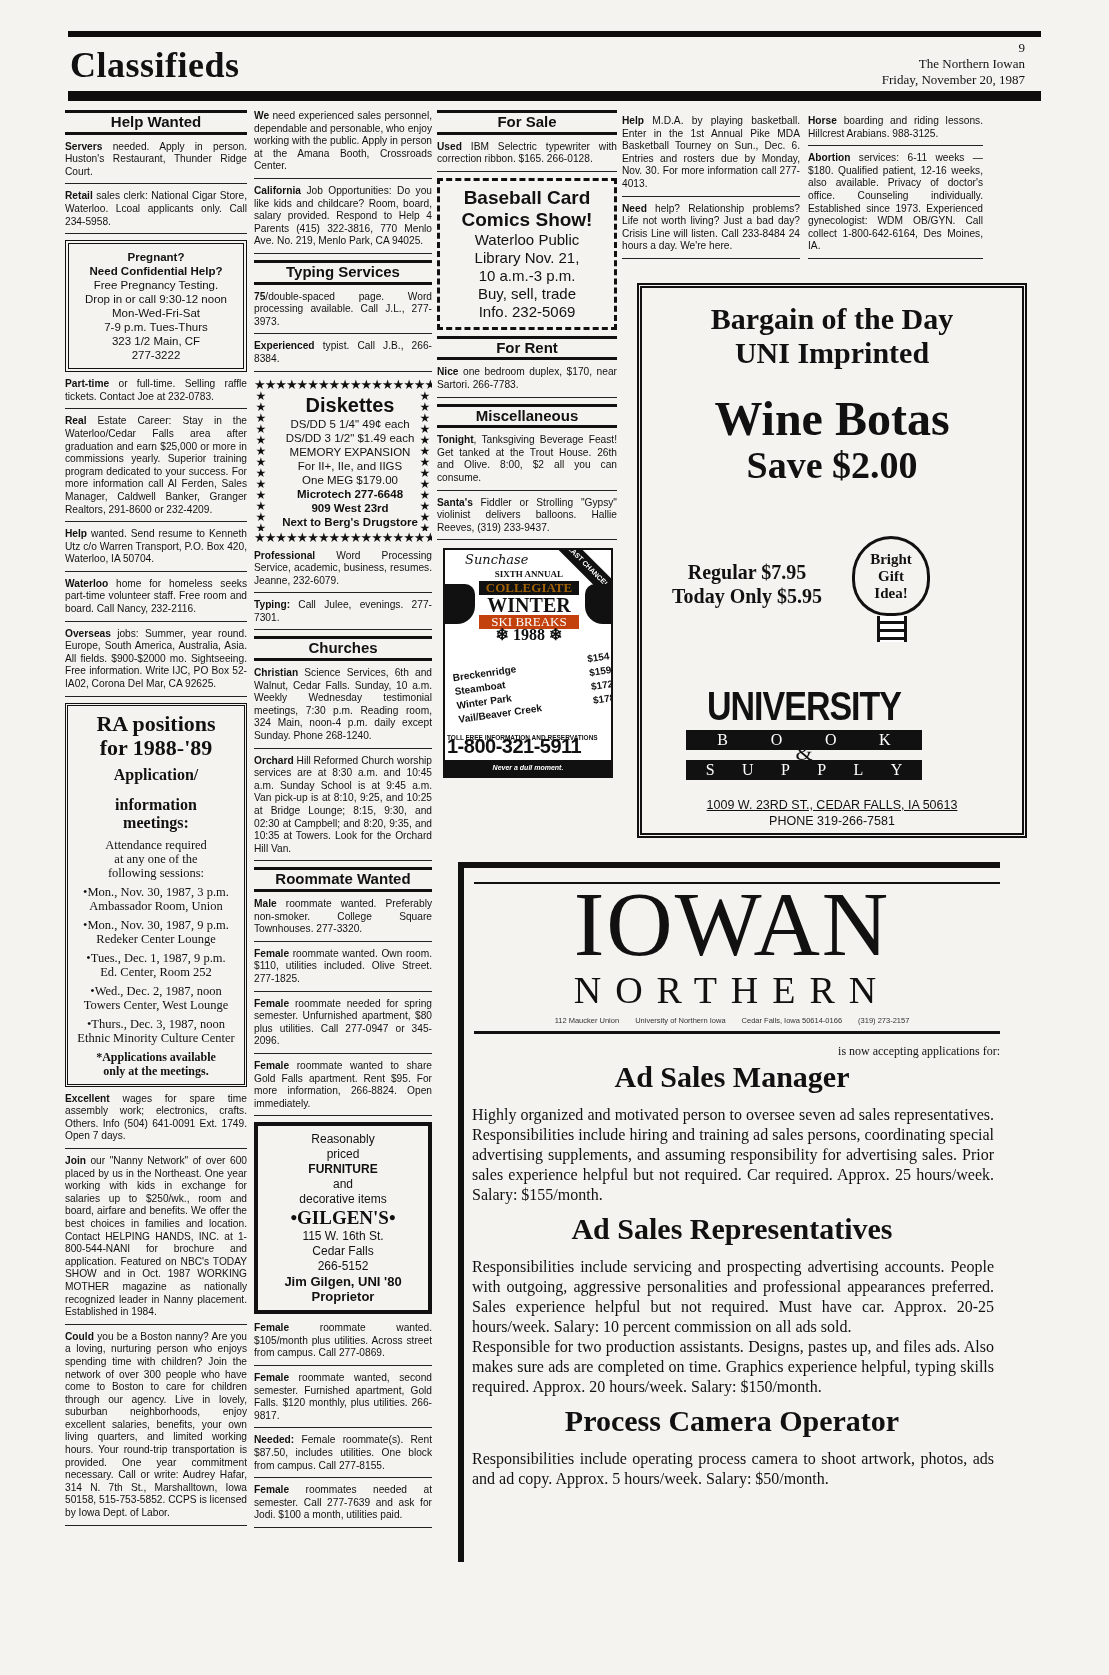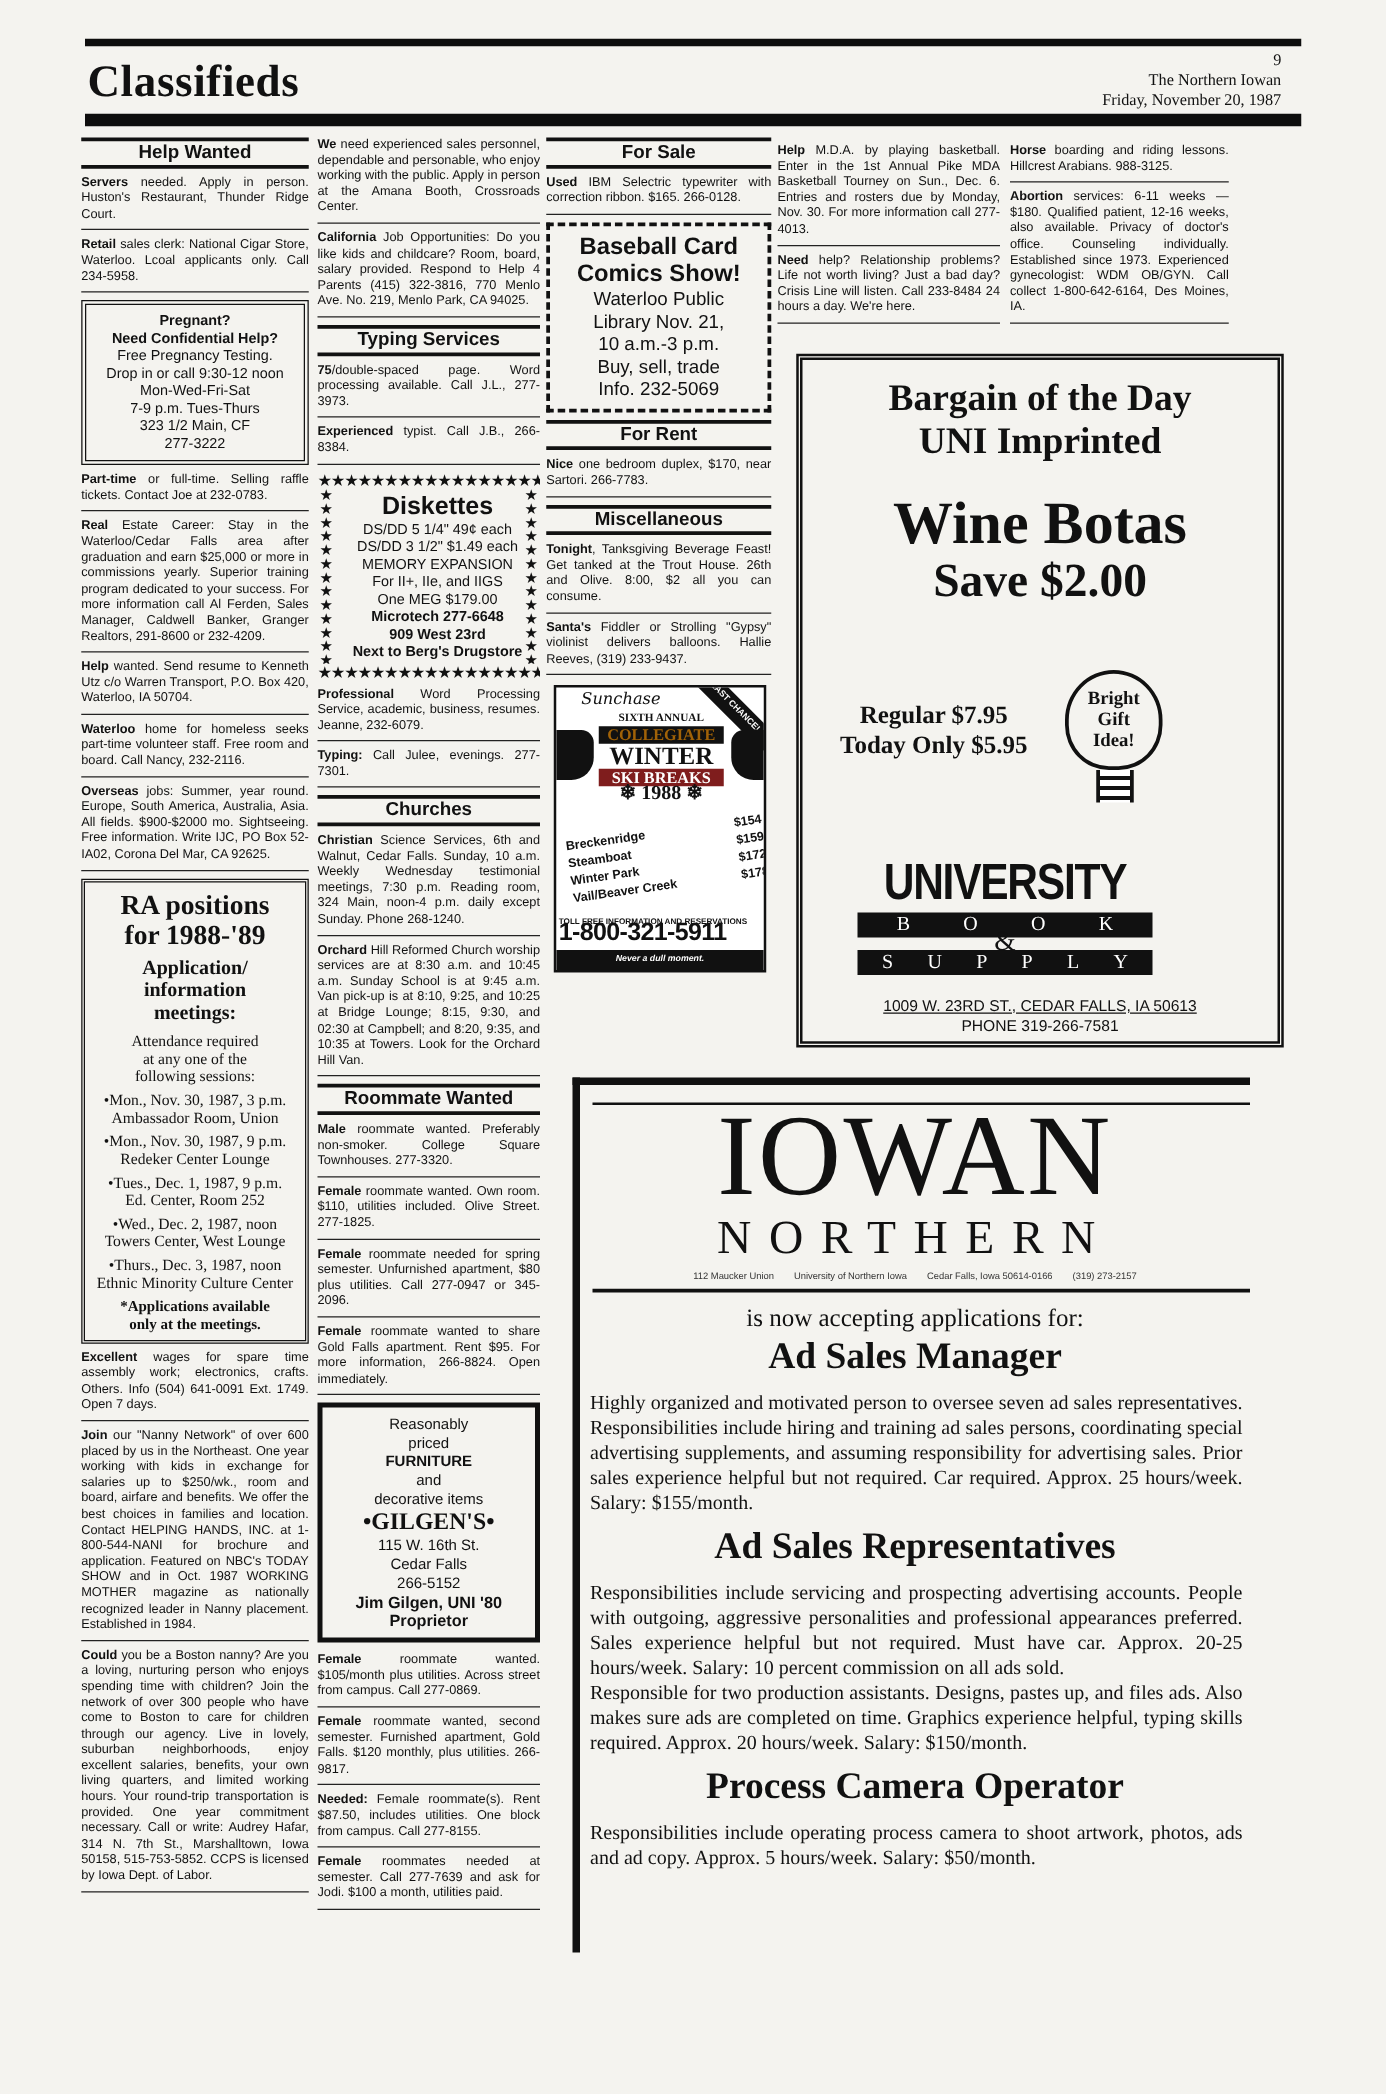--- a/index.html
+++ b/index.html
@@ -68,21 +68,21 @@
   </div>
   <div class="ad"><b>Part-time</b><span> or full-time. Selling raffle tickets. Contact Joe at 232-0783.</span></div>
   <div class="ad"><b>Real</b><span> Estate Career: Stay in the Waterloo/Cedar Falls area after graduation and earn $25,000 or more in commissions yearly. Superior training program dedicated to your success. For more information call Al Ferden, Sales Manager, Caldwell Banker, Granger Realtors, 291-8600 or 232-4209.</span></div>
   <div class="ad"><b>Help</b><span> wanted. Send resume to Kenneth Utz c/o Warren Transport, P.O. Box 420, Waterloo, IA 50704.</span></div>
   <div class="ad"><b>Waterloo</b><span> home for homeless seeks part-time volunteer staff. Free room and board. Call Nancy, 232-2116.</span></div>
   <div class="ad"><b>Overseas</b><span> jobs: Summer, year round. Europe, South America, Australia, Asia. All fields. $900-$2000 mo. Sightseeing. Free information. Write IJC, PO Box 52-IA02, Corona Del Mar, CA 92625.</span></div>
   <div class="box ra">
     <div class="t1">RA positions</div>
     <div class="t1">for 1988-'89</div>
     <div class="t2">Application/</div>
-    <div class="t2" style="margin-top:0">information</div>
+    <div class="t2" style="margin-top:12px">information</div>
     <div class="t2" style="margin-top:0">meetings:</div>
     <div class="t3">Attendance required</div>
     <div class="t3" style="margin-top:0">at any one of the</div>
     <div class="t3" style="margin-top:0">following sessions:</div>
     <div class="sess">
         <div>•Mon., Nov. 30, 1987, 3 p.m.</div>
         <div>Ambassador Room, Union</div>
       </div>
     <div class="sess">
         <div>•Mon., Nov. 30, 1987, 9 p.m.</div>
@@ -180,21 +180,21 @@
 
   <div class="ski" style="width:170px;margin-left:6px;">
     <div class="abs" style="right:-16px;top:8px;transform:rotate(45deg);background:#111;color:#fff;font-size:7px;font-weight:bold;padding:2px 14px;">LAST CHANCE!</div>
     <div class="abs" style="left:20px;top:4px;font-family:'DejaVu Serif',serif;font-style:italic;font-size:13px;">Sunchase</div>
     <div class="abs" style="left:0;top:34px;width:30px;height:40px;background:#111;border-radius:0 10px 18px 0;"></div>
     <div class="abs" style="right:0;top:34px;width:26px;height:40px;background:#111;border-radius:10px 0 0 18px;"></div>
     <div class="abs" style="left:34px;top:18px;width:100px;text-align:center;font-family:'Liberation Serif',serif;">
       <div style="font-size:9px;font-weight:bold;">SIXTH ANNUAL</div>
       <div style="background:#111;color:#a16207;font-size:13px;font-weight:bold;line-height:14px;">COLLEGIATE</div>
       <div style="font-size:20px;font-weight:bold;line-height:20px;">WINTER</div>
-      <div style="background:#7f1d1d;color:#fff;font-size:13px;font-weight:bold;line-height:14px;">SKI BREAKS</div>
+      <div style="background:#c2410c;color:#fff;font-size:13px;font-weight:normal;line-height:14px;">SKI BREAKS</div>
       <div style="font-size:16px;font-weight:bold;">❄ 1988 ❄</div>
     </div>
     <div class="abs" style="left:10px;top:110px;width:158px;transform:rotate(-8deg);font-size:10px;line-height:14px;">
       <div style="display:flex;justify-content:space-between;">
           <b>Breckenridge</b>
           <b>$154</b>
         </div>
       <div style="display:flex;justify-content:space-between;">
           <b>Steamboat</b>
           <b>$159</b>
@@ -267,21 +267,21 @@
   <div style="border-top:2px solid #111;margin:14px 0 0 10px;"></div>
   <div style="text-align:center;font-size:92px;line-height:80px;letter-spacing:2px;">IOWAN</div>
   <div style="text-align:center;font-size:38px;letter-spacing:14px;line-height:44px;margin-top:4px;">NORTHERN</div>
   <div style="display:flex;justify-content:center;gap:16px;font-family:'Liberation Sans',sans-serif;font-size:7.5px;color:#333;margin-top:4px;">
     <span>112 Maucker Union</span>
     <span>University of Northern Iowa</span>
     <span>Cedar Falls, Iowa 50614-0166</span>
     <span>(319) 273-2157</span>
   </div>
   <div style="border-top:3px solid #111;margin:6px 0 0 10px;"></div>
-  <div style="text-align:center;font-size:20px;margin-top:10px;">is now accepting applications for:</div>
+  <div style="text-align:right;font-size:12px;margin-top:10px;">is now accepting applications for:</div>
   <div class="h" style="margin-top:0">Ad Sales Manager</div>
   <div class="para">Highly organized and motivated person to oversee seven ad sales representatives. Responsibilities include hiring and training ad sales persons, coordinating special advertising supplements, and assuming responsibility for advertising sales. Prior sales experience helpful but not required. Car required. Approx. 25 hours/week. Salary: $155/month.</div>
   <div class="h">Ad Sales Representatives</div>
   <div class="para">Responsibilities include servicing and prospecting advertising accounts. People with outgoing, aggressive personalities and professional appearances preferred. Sales experience helpful but not required. Must have car. Approx. 20-25 hours/week. Salary: 10 percent commission on all ads sold.</div>
   <div class="para">Responsible for two production assistants. Designs, pastes up, and files ads. Also makes sure ads are completed on time. Graphics experience helpful, typing skills required. Approx. 20 hours/week. Salary: $150/month.</div>
   <div class="h">Process Camera Operator</div>
   <div class="para">Responsibilities include operating process camera to shoot artwork, photos, ads and ad copy. Approx. 5 hours/week. Salary: $50/month.</div>
 </div>
 
 </body></html>

